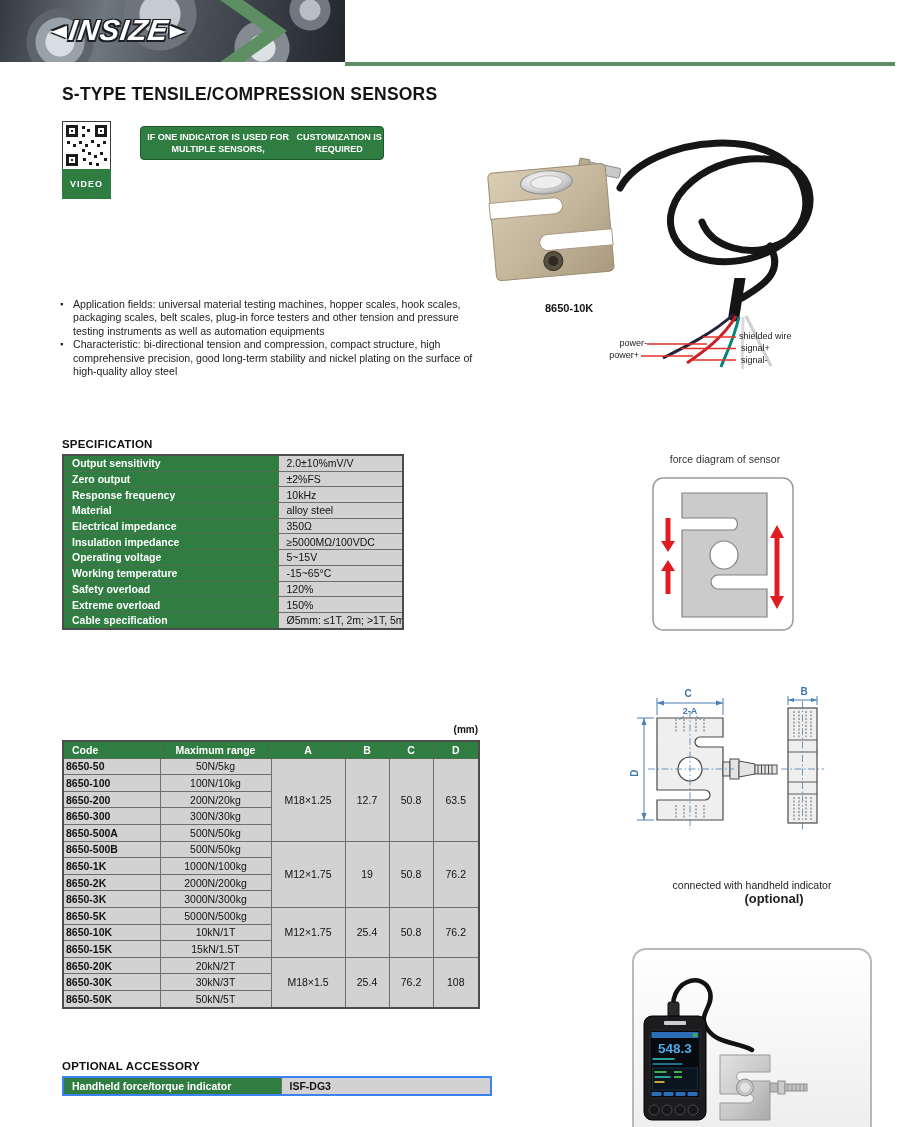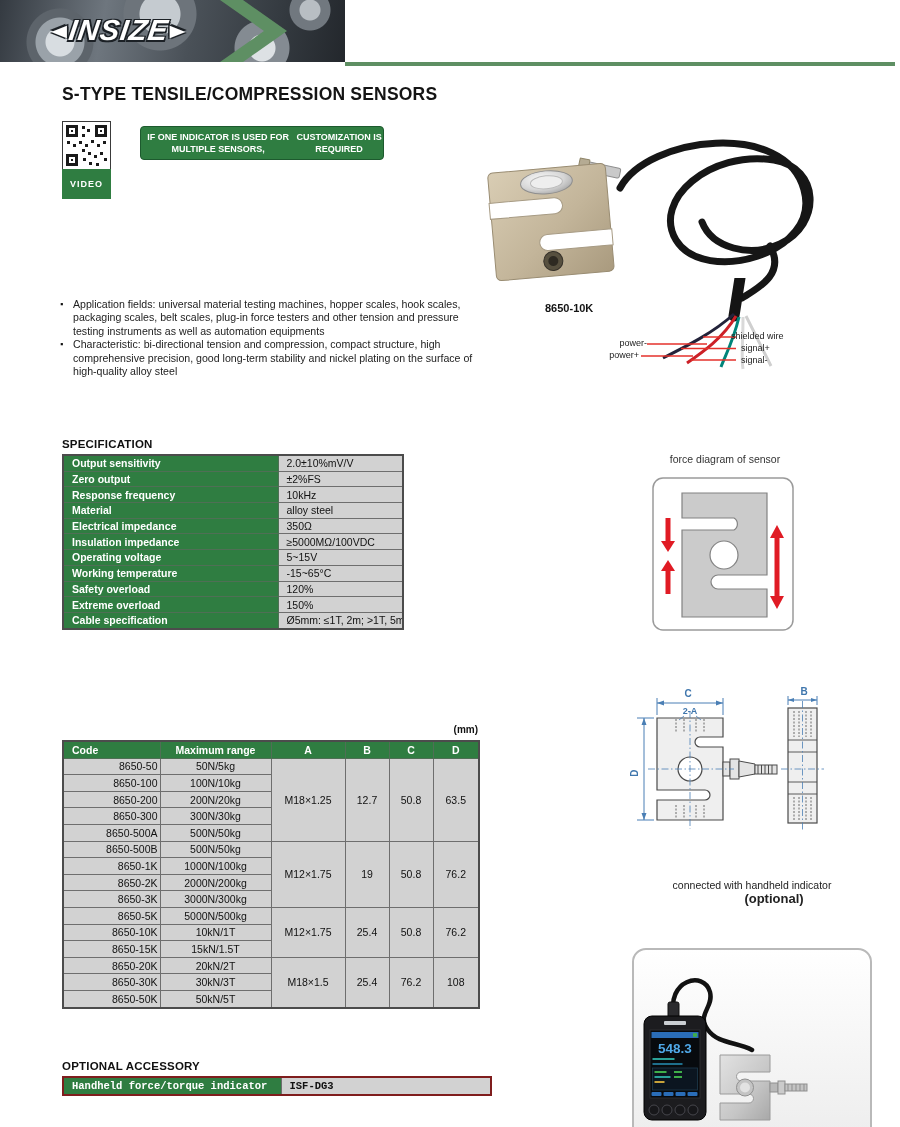--- a/index.html
+++ b/index.html
@@ -64,24 +64,24 @@
   .spec-table{left:62px;top:454px;width:342px;border:2px solid #4c4c4c;}
   .spec-table td{border:1px solid #6e6e6e;font-size:10.5px;height:14.7px;padding:0 4px 0 8px;overflow:hidden;white-space:nowrap;}
   td.gcell{background:var(--green);color:#fff;font-weight:bold;border-color:#4f6f55;}
   td.vcell{background:var(--cell-gray);color:#121212;}
 
   .dim-table{left:62px;top:740px;width:416px;border:2px solid #4c4c4c;}
   .dim-table th,.dim-table td{border:1px solid #6e6e6e;font-size:10.5px;height:15.6px;padding:0 2px;text-align:center;overflow:hidden;white-space:nowrap;}
   .dim-table th{background:var(--green);color:#fff;font-weight:bold;border-color:#4f6f55;}
   .dim-table th.code-h{text-align:left;padding-left:8px;}
   .dim-table td{background:var(--cell-gray);}
-  .dim-table td.code{text-align:right;font-weight:normal;}
+  .dim-table td.code{text-align:left;font-weight:bold;}
   .unit-note{left:430px;top:724px;width:48px;text-align:right;font-size:10px;font-weight:bold;}
 
-  .acc-table{left:62px;top:1076px;width:430px;border:2px solid #7f1d1d;font-family:Liberation Mono, monospace;}
+  .acc-table{left:62px;top:1076px;width:430px;border:2px solid #3b82f6;}
   .acc-table td{border:1px solid #6e6e6e;font-size:10.5px;height:16px;padding:0 4px 0 8px;white-space:nowrap;}
   .acc-table td.vcell{font-weight:bold;}
 
   
   .force-caption{left:655px;top:453px;width:140px;text-align:center;font-size:10.5px;color:#333;}
   .force-svg{left:640px;top:468px;}
   .drawing-svg{left:618px;top:685px;}
   .ind-caption{left:628px;top:879px;width:248px;text-align:center;font-size:10.5px;color:#222;line-height:13px;}
   .ind-caption b{font-size:13px;padding-left:44px;}
   .ind-box{
@@ -192,21 +192,21 @@
     <g stroke="#e4312b" stroke-width="1.6">
       <line x1="52" y1="66" x2="112" y2="66"></line>
       <line x1="46" y1="78" x2="98" y2="78"></line>
       <line x1="108" y1="59" x2="141" y2="59"></line>
       <line x1="86" y1="70.5" x2="141" y2="70.5"></line>
       <line x1="96" y1="82" x2="141" y2="82"></line>
     </g>
   </svg>
   <div class="wire-label" style="left:8px;top:60px;width:44px;text-align:right;">power-</div>
   <div class="wire-label" style="left:0px;top:72px;width:44px;text-align:right;">power+</div>
-  <div class="wire-label" style="left:136px;top:53px;">shielded wire</div>
+  <div class="wire-label" style="left:144px;top:53px;">shielded wire</div>
   <div class="wire-label" style="left:146px;top:65px;">signal+</div>
   <div class="wire-label" style="left:146px;top:77px;">signal-</div>
 </div>
 
 <ul class="abs features" id="features">
     <li>Application fields: universal material testing machines, hopper scales, hook scales, packaging scales, belt scales, plug-in force testers and other tension and pressure testing instruments as well as automation equipments</li>
     <li>Characteristic: bi-directional tension and compression, compact structure, high comprehensive precision, good long-term stability and nickel plating on the surface of high-quality alloy steel</li>
   </ul>
 
 <div class="abs sec-heading" style="left:62px;top:438px;">SPECIFICATION</div>

